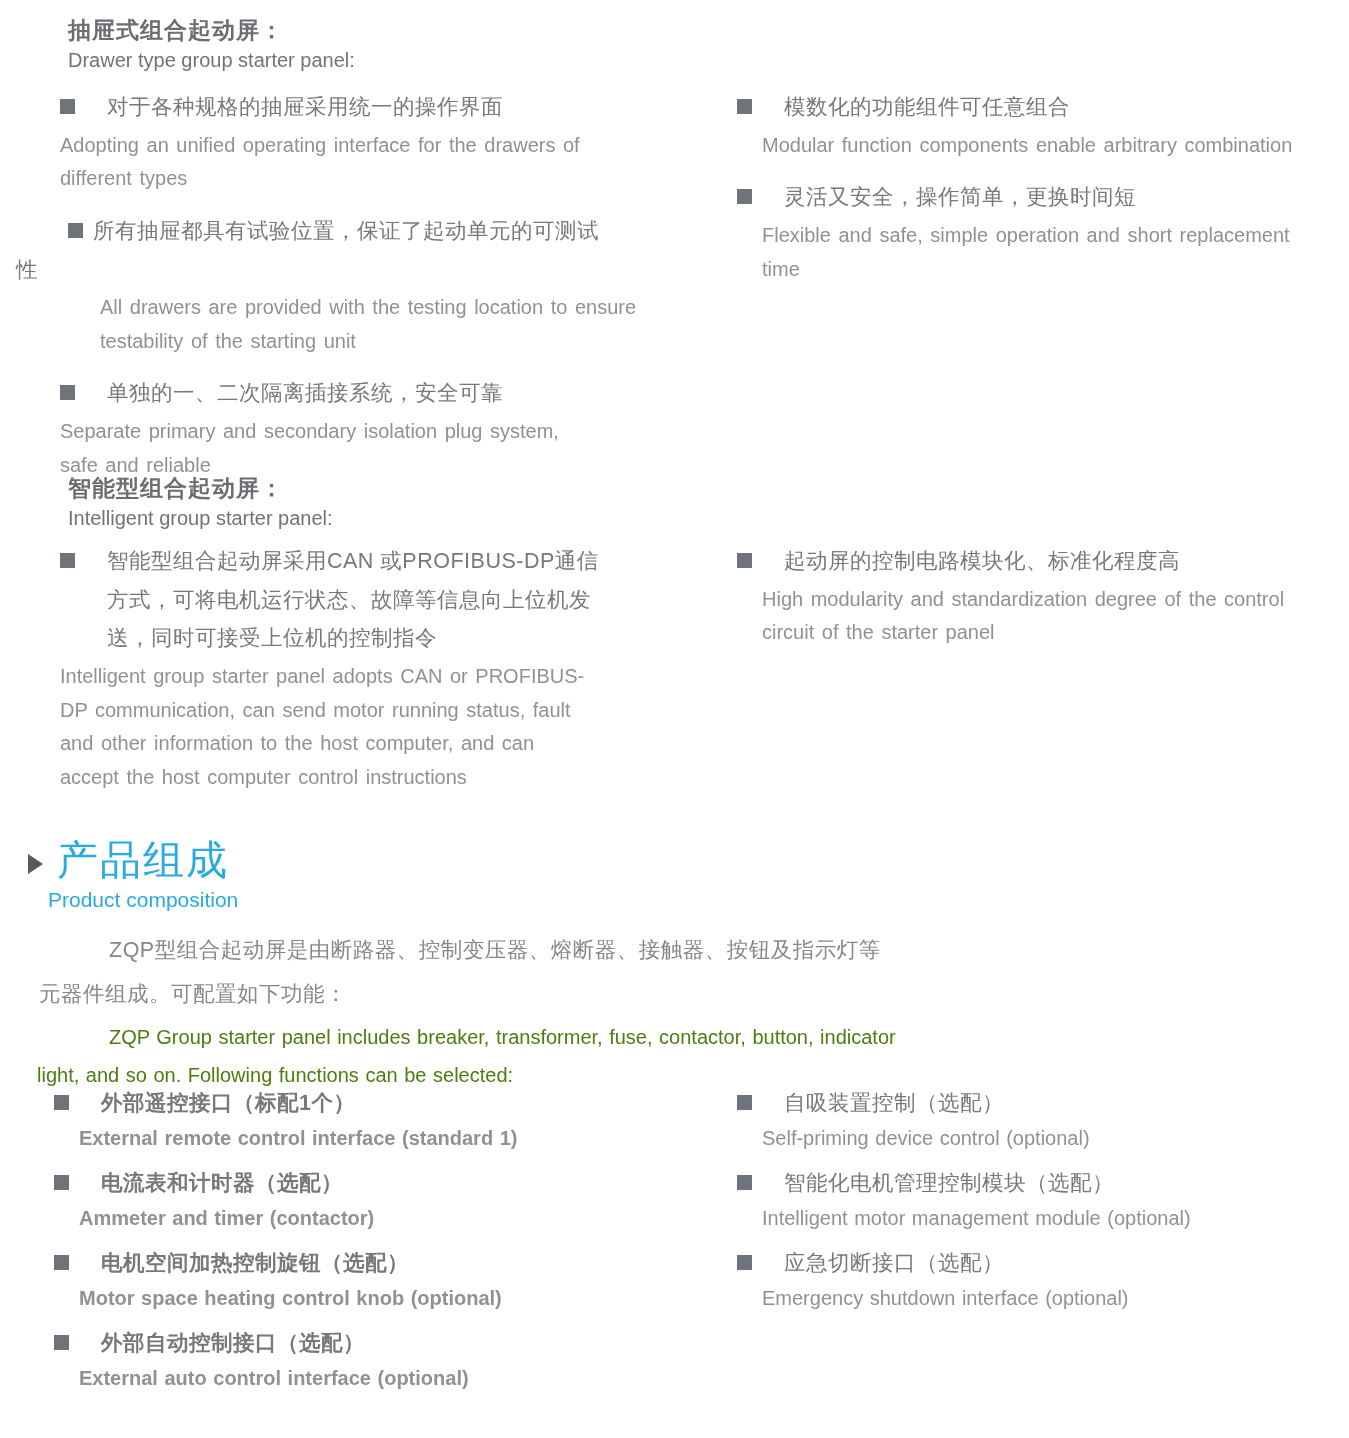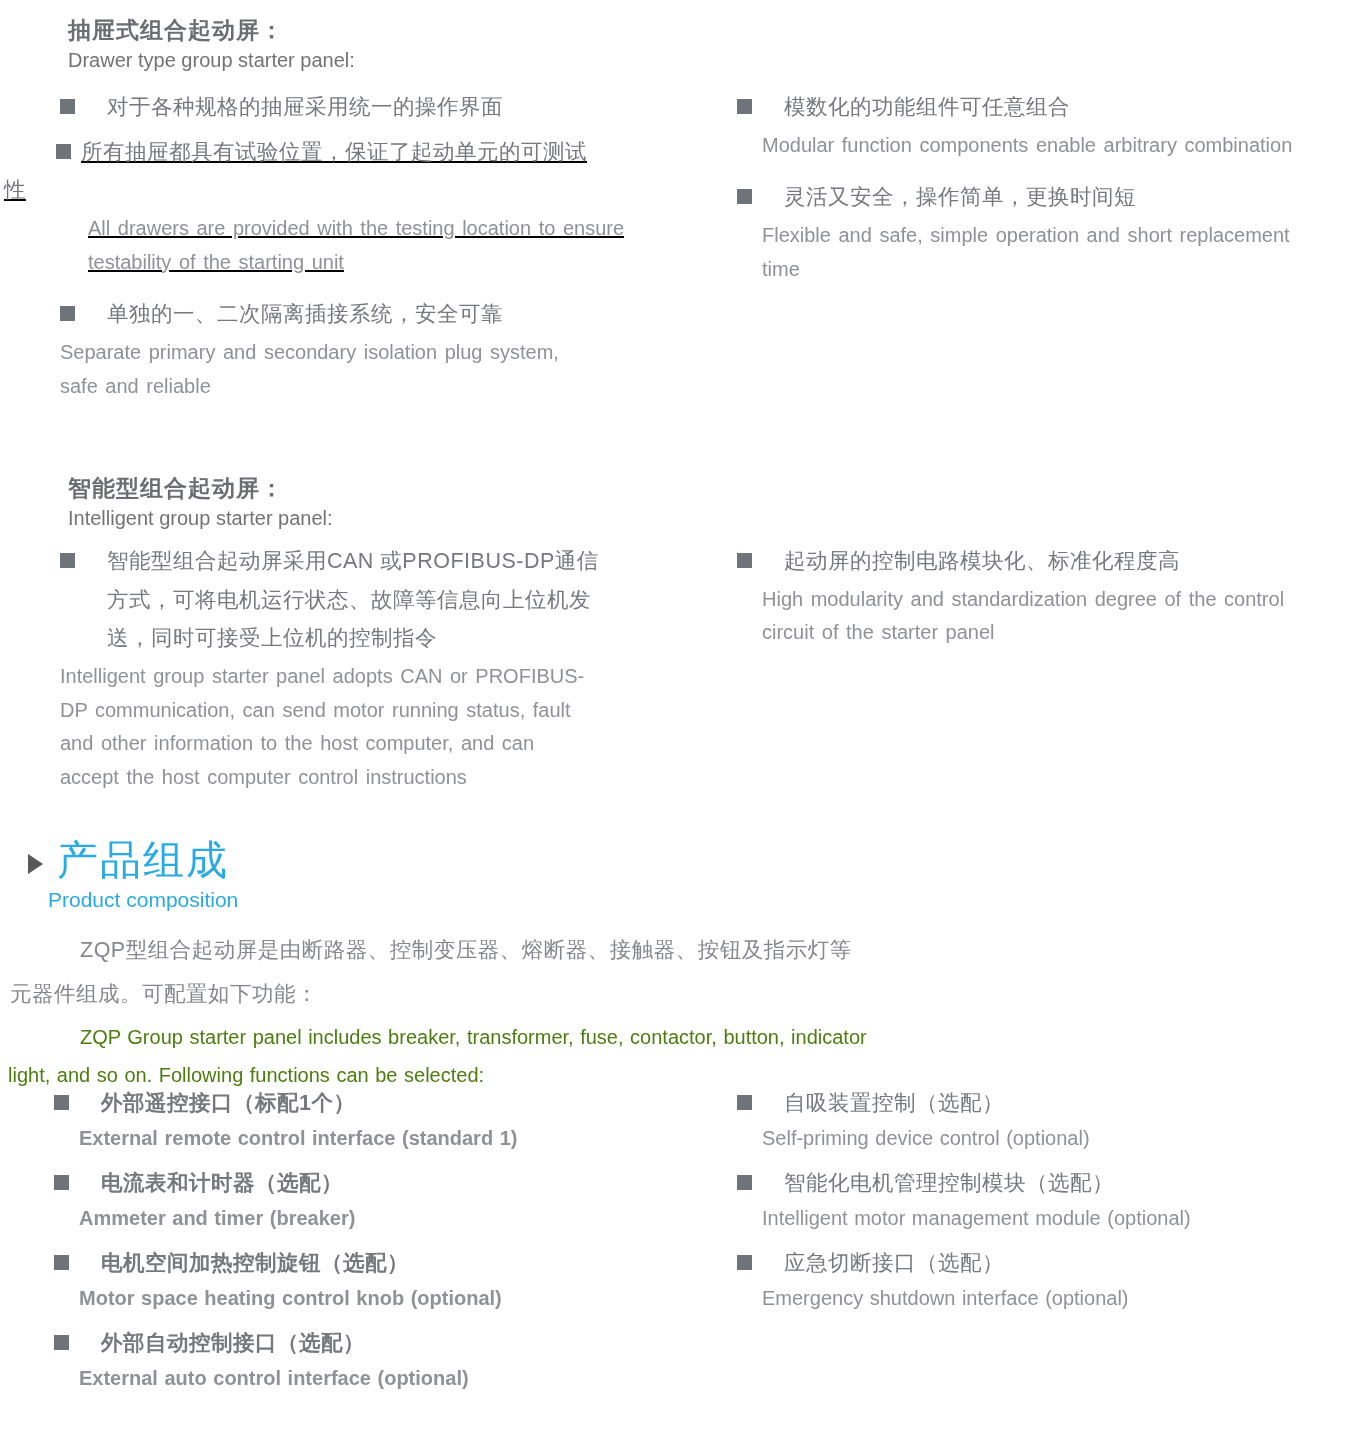--- a/index.html
+++ b/index.html
@@ -14,32 +14,32 @@
   
   .col{position:absolute;}
   
   .bullet{margin-bottom:6px;}
   .b-zh{display:flex;align-items:flex-start;font-size:21.5px;color:#76787b;line-height:1.8;letter-spacing:0.5px;gap:22px;}
   .b-zh .txt{white-space:pre-line;}
   .sq{flex:0 0 auto;width:15px;height:15px;background:#6f747a;margin:11px 10px 0 0;}
   .b-en{font-size:20px;color:#8f9194;line-height:1.68;white-space:pre-line;margin:2px 0 16px 25px;word-spacing:2px;}
   .indent60{margin-left:60px;}
   
-  .bullet.hang{margin-left:0;text-decoration:underline;}
+  .bullet.hang{margin-left:12px;}
   .hang .zh-inline{font-size:21.5px;color:#76787b;line-height:1.8;letter-spacing:0.5px;white-space:pre-line;padding-left:4px;}
   .hang .sq-inline{display:inline-block;width:15px;height:15px;background:#6f747a;margin:0 10px 0 52px;vertical-align:0px;}
   .hang .b-en{margin-left:88px;}
   
   .blue-head{position:absolute;left:28px;}
   .blue-head .tri{position:absolute;left:0;top:16px;width:0;height:0;
     border-left:15px solid #58595b;border-top:10px solid transparent;border-bottom:10px solid transparent;}
   .blue-head .zh{font-size:41px;color:#29abe2;letter-spacing:2px;line-height:1.1;margin-left:29px;}
   .blue-head .en{font-size:21px;color:#29abe2;margin-left:20px;line-height:1.6;}
   
-  .para{position:absolute;white-space:pre-line;}
+  .para{position:absolute;white-space:pre-line;margin-left:29px;}
   .para.zh{left:10px;font-size:21.5px;color:#85878a;line-height:2.05;letter-spacing:0.5px;text-indent:70px;width:960px;}
   .para.en{left:8px;font-size:20px;color:#4d7c0f;line-height:1.9;text-indent:72px;width:960px;word-spacing:1px;}
   
   .feat .b-zh{line-height:1.4;}
   .feat .sq{margin-top:7px;}
   .feat .b-en{margin:5px 0 14px 25px;line-height:1.55;word-spacing:1px;}
 </style>
 </head>
 <body>
 
@@ -49,20 +49,22 @@
     <div class="zh">抽屉式组合起动屏：</div>
     <div class="en">Drawer type group starter panel:</div>
   </div>
 
   <div class="col" style="top:88px;left:0;width:668px;">
     <div class="bullet">
       <div class="b-zh indent60">
         <span class="sq"></span>
         <span class="txt">对于各种规格的抽屉采用统一的操作界面</span>
       </div>
+      <div class="b-en indent60">Adopting an unified operating interface for the drawers of
+different types</div>
     </div>
     <div class="bullet hang">
       <div class="zh-inline"><span class="sq-inline"></span><span class="txt">所有抽屉都具有试验位置，保证了起动单元的可测试
 性</span></div>
       <div class="b-en">All drawers are provided with the testing location to ensure
 testability of the starting unit</div>
     </div>
     <div class="bullet">
       <div class="b-zh indent60">
         <span class="sq"></span>
@@ -139,21 +141,21 @@
         <span class="sq"></span>
         <span class="txt">外部遥控接口（标配1个）</span>
       </div>
       <div class="b-en">External remote control interface (standard 1)</div>
     </div>
     <div class="bullet">
       <div class="b-zh">
         <span class="sq"></span>
         <span class="txt">电流表和计时器（选配）</span>
       </div>
-      <div class="b-en">Ammeter and timer (breaker)</div>
+      <div class="b-en">Ammeter and timer (contactor)</div>
     </div>
     <div class="bullet">
       <div class="b-zh">
         <span class="sq"></span>
         <span class="txt">电机空间加热控制旋钮（选配）</span>
       </div>
       <div class="b-en">Motor space heating control knob (optional)</div>
     </div>
     <div class="bullet">
       <div class="b-zh">

